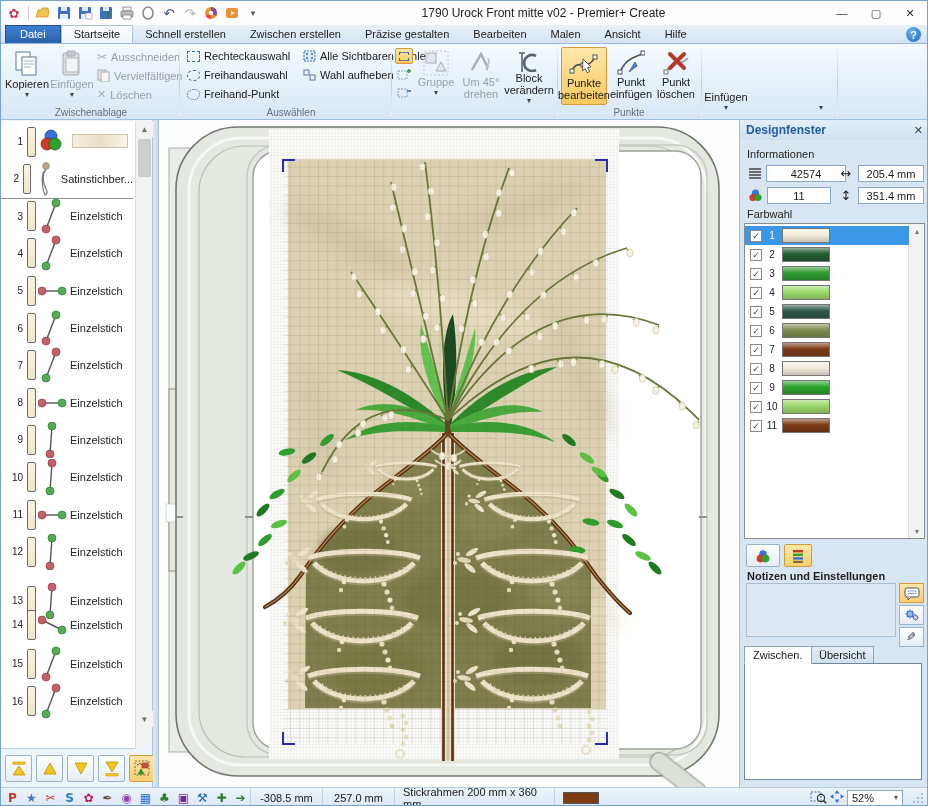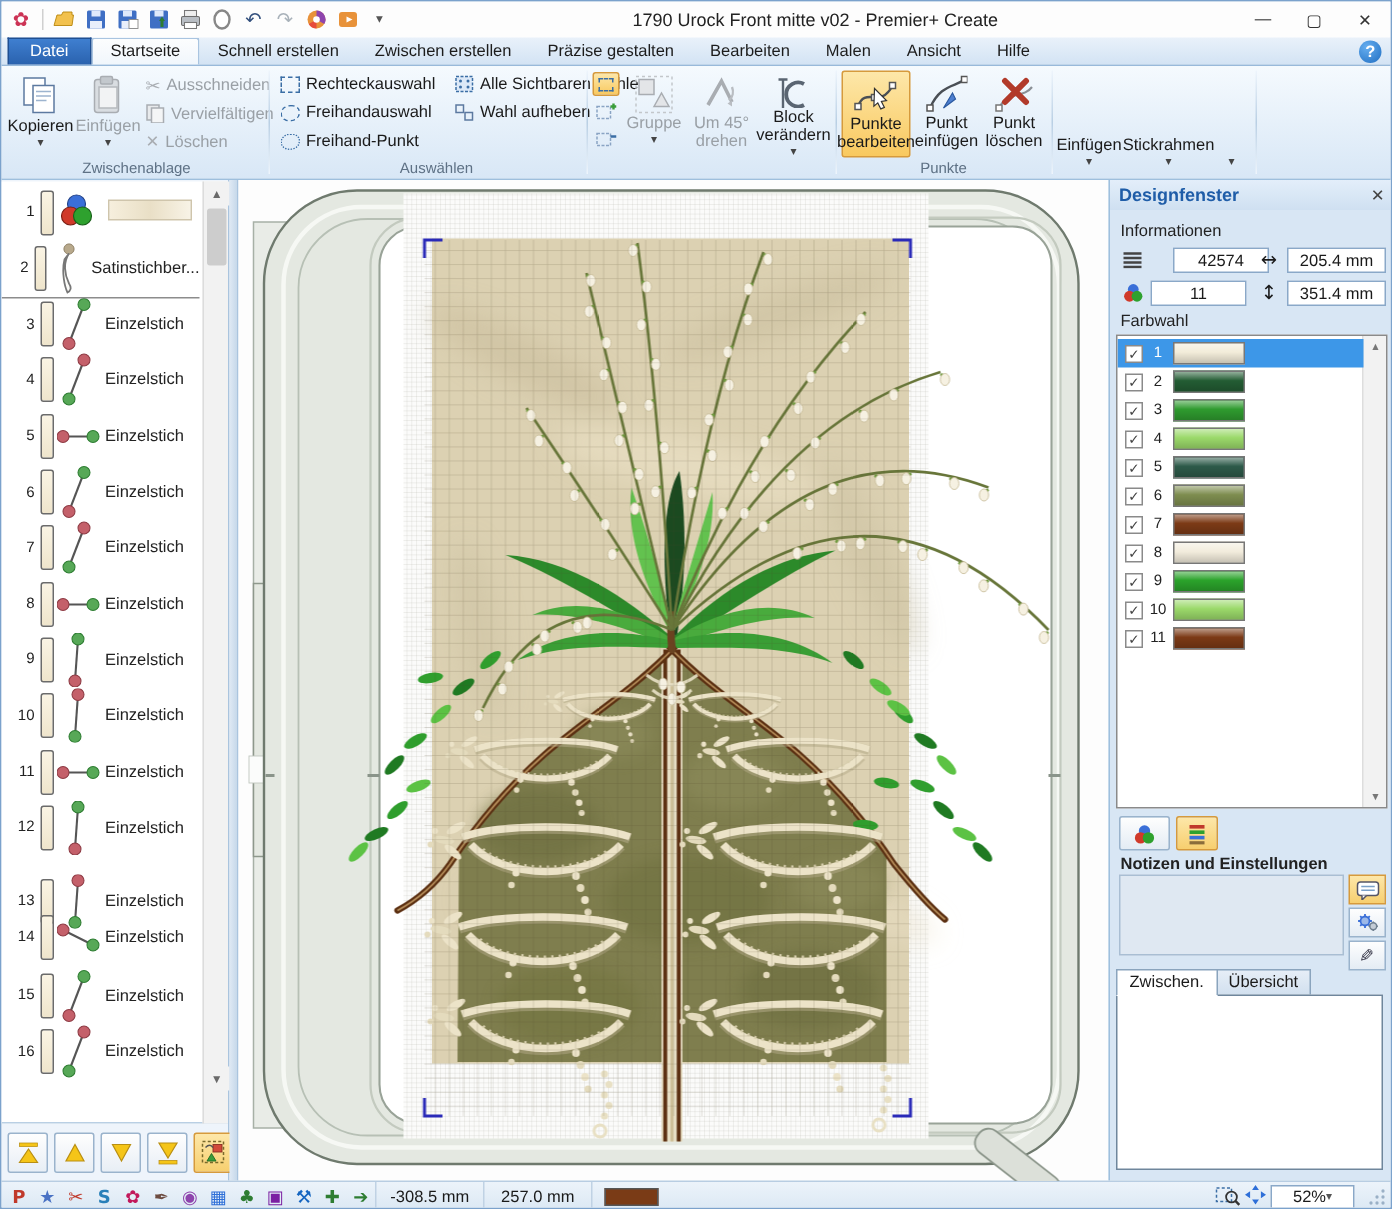--- a/index.html
+++ b/index.html
@@ -103,21 +103,21 @@
   .rp-content{position:absolute;left:4px;top:543px;width:178px;height:117px;background:#fff;border:1px solid #6f869c;}
   
   .statusbar{position:absolute;left:0;top:786px;width:100%;height:20px;background:linear-gradient(#ecf3fa,#dbe8f4);
     border-top:1px solid #b8cde2;display:flex;align-items:center;font-size:11px;}
   .sb-icons{display:flex;align-items:center;height:100%;padding-left:2px;}
   .sb-icon{width:19px;height:18px;display:flex;align-items:center;justify-content:center;font-size:12px;}
   .sb-seg{height:100%;display:flex;align-items:center;border-left:1px solid #c0d2e4;padding:0 8px;}
   .sb-swatch{width:36px;height:12px;border:1px solid #555;}
   .sb-zoom{display:flex;align-items:center;gap:2px;margin-left:auto;}
   .zoombox{width:56px;height:16px;background:#fff;border:1px solid #8aa8c8;display:flex;align-items:center;
-    justify-content:center;padding:0 4px;}
+    justify-content:space-between;padding:0 4px;}
   .grip{width:14px;height:14px;margin:0 2px 0 6px;}
   .glyph{font-family:"DejaVu Sans",sans-serif;}
 </style>
 </head>
 <body>
 
 <div class="window">
 
   <div class="titlebar">
     <div class="qat">
@@ -339,23 +339,20 @@
           <path d="M8,4 l14,14 M22,4 l-14,14" stroke="#b23a2a" stroke-width="4" stroke-linecap="round"></path>
         </svg>
       <span class="lbl">Punkt</span>
       <span class="lbl">löschen</span>
     </div>
     <div class="rgroup-label" style="left:560px;width:136px;">Punkte</div>
     <div class="gsep" style="left:700px;"></div>
 
     <div class="rbtn arrow-down" style="left:703px;top:3px;width:44px;height:66px;justify-content:flex-end;padding-bottom:1px;">
       <span class="lbl">Einfügen</span>
-    </div>
-    <div class="rbtn arrow-down" style="left:749px;top:3px;width:58px;height:66px;justify-content:flex-end;padding-bottom:1px;">
-      <span class="lbl">Stickrahmen</span>
     </div>
     <div class="rbtn arrow-down" style="left:809px;top:3px;width:22px;height:66px;justify-content:flex-end;padding-bottom:1px;"></div>
     <div class="gsep" style="left:836px;"></div>
   </div>
 
   <div class="main">
 
     <div class="leftpanel">
       <div class="stitchlist" id="stitchlist">
   <div class="srow" style="top: 2px;">
@@ -1072,21 +1069,21 @@
         <span class="rp-title">Designfenster</span>
         <span class="rp-close">✕</span>
       </div>
       <div class="rp-label" style="top:28px;">Informationen</div>
 
       <span class="iicon" style="left:7px;top:45px;">
         <svg width="14" height="12">
             <path d="M1,2 h12 M1,5 h12 M1,8 h12 M1,11 h12" stroke="#444" stroke-width="1.6"></path>
           </svg>
       </span>
-      <div class="ifield" style="left:42px;top:45px;width:64px;">42574</div>
+      <div class="ifield" style="left:26px;top:45px;width:80px;">42574</div>
       <span class="iicon glyph" style="left:98px;top:45px;font-size:13px;">↔</span>
       <div class="ifield" style="left:118px;top:45px;width:66px;">205.4 mm</div>
 
       <span class="iicon" style="left:7px;top:67px;">
         <svg width="15" height="14">
             <circle cx="7.5" cy="5" r="3.6" fill="#3a6fd8"></circle>
             <circle cx="5" cy="9.5" r="3.6" fill="#d03a2a"></circle>
             <circle cx="10" cy="9.5" r="3.6" fill="#2ea12e"></circle>
           </svg>
       </span>
@@ -1226,20 +1223,21 @@
         <span class="sb-icon glyph" style="color: rgb(142, 68, 173); font-weight: bold;">◉</span>
         <span class="sb-icon glyph" style="color: rgb(46, 111, 216); font-weight: bold;">▦</span>
         <span class="sb-icon glyph" style="color: rgb(46, 125, 50); font-weight: bold;">♣</span>
         <span class="sb-icon glyph" style="color: rgb(123, 31, 162); font-weight: bold;">▣</span>
         <span class="sb-icon glyph" style="color: rgb(21, 101, 192); font-weight: bold;">⚒</span>
         <span class="sb-icon glyph" style="color: rgb(46, 125, 50); font-weight: bold;">✚</span>
         <span class="sb-icon glyph" style="color: rgb(46, 125, 50); font-weight: bold;">➔</span>
       </div>
     <div class="sb-seg" style="width:72px;justify-content:center;">-308.5 mm</div>
     <div class="sb-seg" style="width:72px;justify-content:center;">257.0 mm</div>
+    <div class="sb-seg" style="width:160px;">Stickrahmen 200 mm x 360 mm</div>
     <div class="sb-seg">
       <div class="sb-swatch" id="sb-swatch" style="background-color: rgb(122, 59, 22);"></div>
     </div>
     <div class="sb-zoom">
       <span>
         <svg width="17" height="15">
             <rect x="1" y="3" width="10" height="9" fill="none" stroke="#3b6ea5" stroke-dasharray="2,1.5"></rect>
             <circle cx="11" cy="9" r="3.6" fill="none" stroke="#333" stroke-width="1.2"></circle>
             <path d="M13.6,11.6 l2.6,2.6" stroke="#333" stroke-width="1.6"></path>
           </svg>

